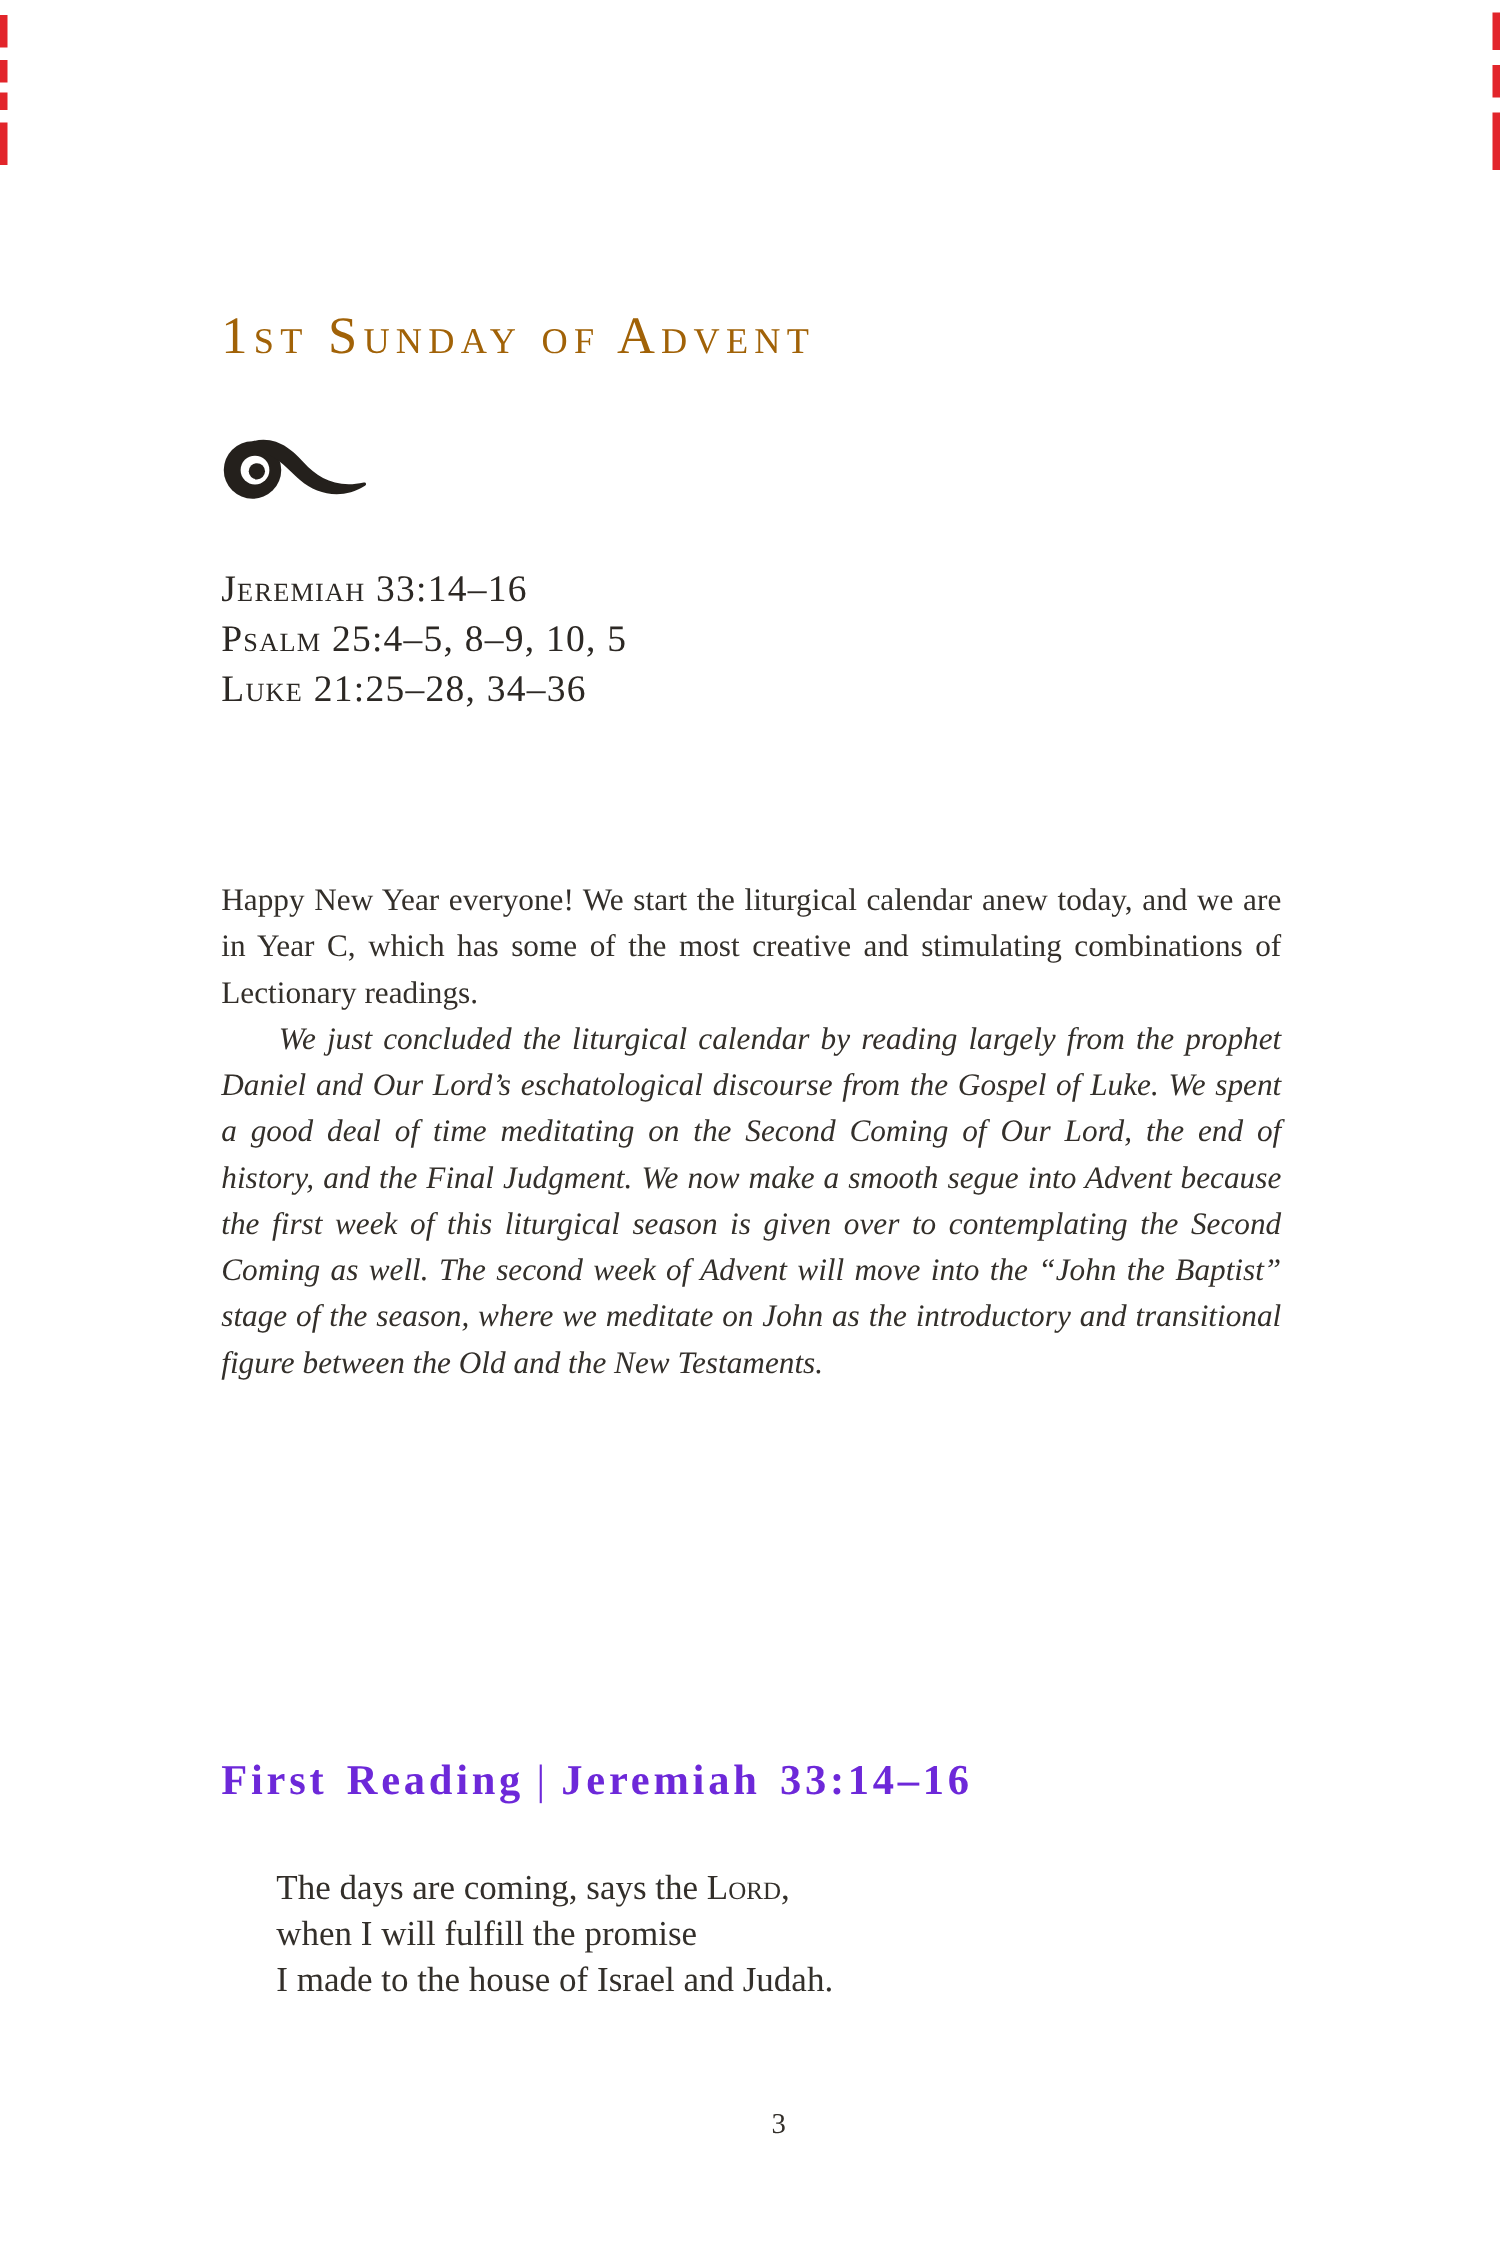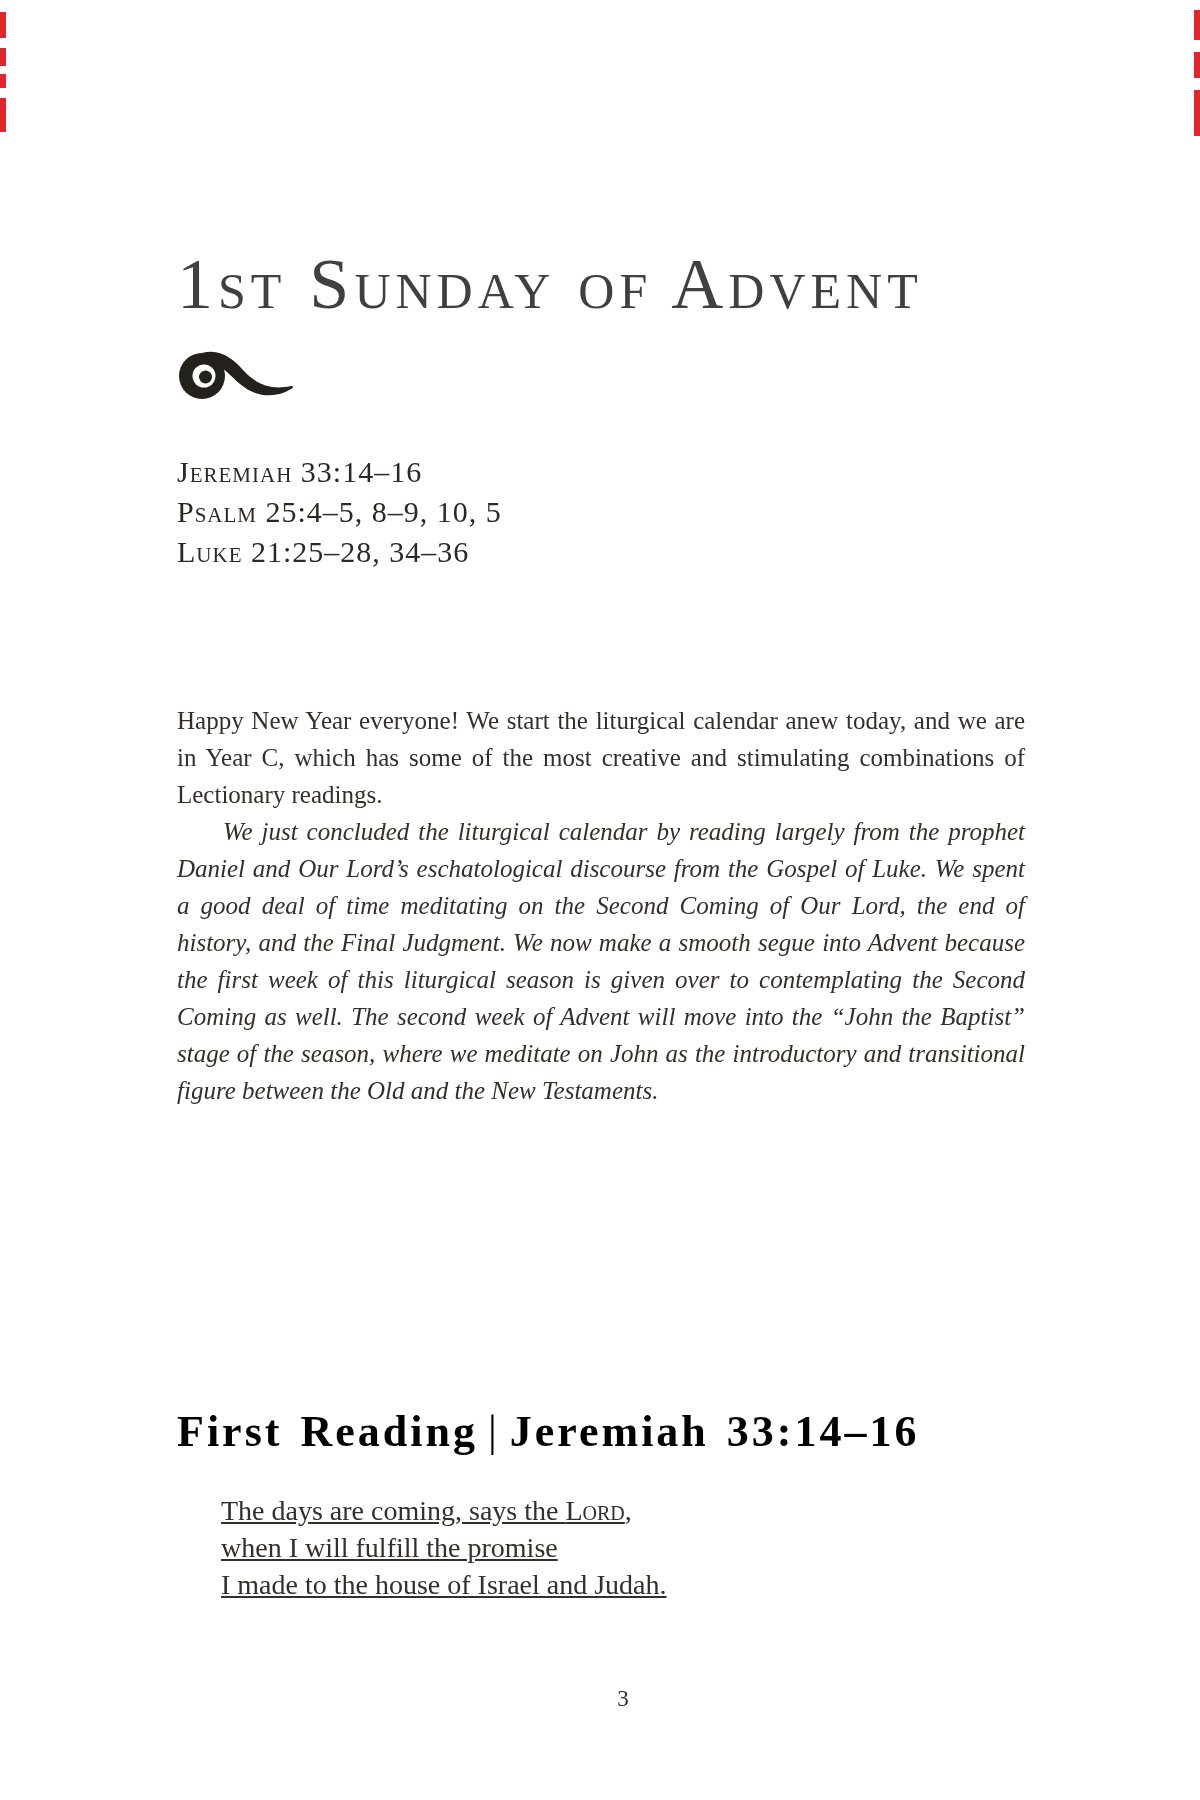--- a/index.html
+++ b/index.html
@@ -6,24 +6,24 @@
   .page{
     position:relative;
     width:1200px;height:1800px;
     background:#ffffff;
     font-family:"Liberation Serif", serif;
     color:#332f2a;
     overflow:hidden;
   }
   .chapter-title{
     position:absolute;left:177px;top:248px;
-    font-size:72px;line-height:1;
+    font-size:42px;line-height:1;
     font-variant:small-caps;
     letter-spacing:5px;
-    color:#404040;
+    color:#a16207;
     white-space:nowrap;
   }
   .ornament{position:absolute;left:177px;top:340px;width:118px;height:64px;}
   .readings{
     position:absolute;left:177px;top:452px;
     font-size:30px;line-height:40px;
     font-variant:small-caps;
     letter-spacing:1px;
     color:#2c2824;
   }
@@ -31,30 +31,29 @@
   .body-text{
     position:absolute;left:177px;top:702px;width:848px;
     font-size:25px;line-height:37px;
     text-align:justify;
     color:#332f2a;
   }
   .body-text p{margin:0;}
   .body-text p.indent{text-indent:46px;font-style:italic;}
   .section-heading{
     position:absolute;left:177px;top:1406px;
-    font-size:44px;font-weight:700;
+    font-size:34px;font-weight:700;
     letter-spacing:3px;word-spacing:4px;
-    color:#000000;white-space:nowrap;font-family:Liberation Serif, serif;
+    color:#6d28d9;white-space:nowrap;font-family:Liberation Serif, serif;
   }
   .section-heading .sep{font-weight:400;padding:0 10px;}
   .verse{
     position:absolute;left:221px;top:1492px;
     font-size:28px;line-height:37px;
     color:#332f2a;
-    text-decoration:underline;
   }
   .smallcaps{font-variant:small-caps;}
   .page-number{
     position:absolute;left:46px;top:1686px;width:1154px;
     text-align:center;font-size:23px;color:#332f2a;
   }
   .edge-mark{position:absolute;width:6px;background:#e2252b;}
   .em-l1{left:0;top:12px;height:26px;}
   .em-l2{left:0;top:48px;height:18px;}
   .em-l3{left:0;top:74px;height:14px;}

